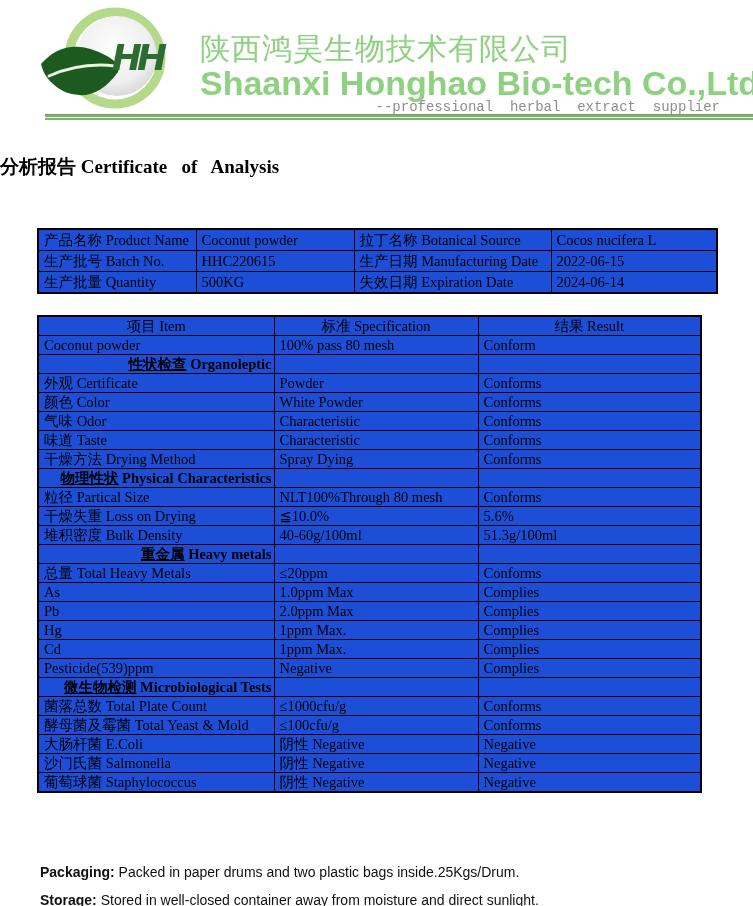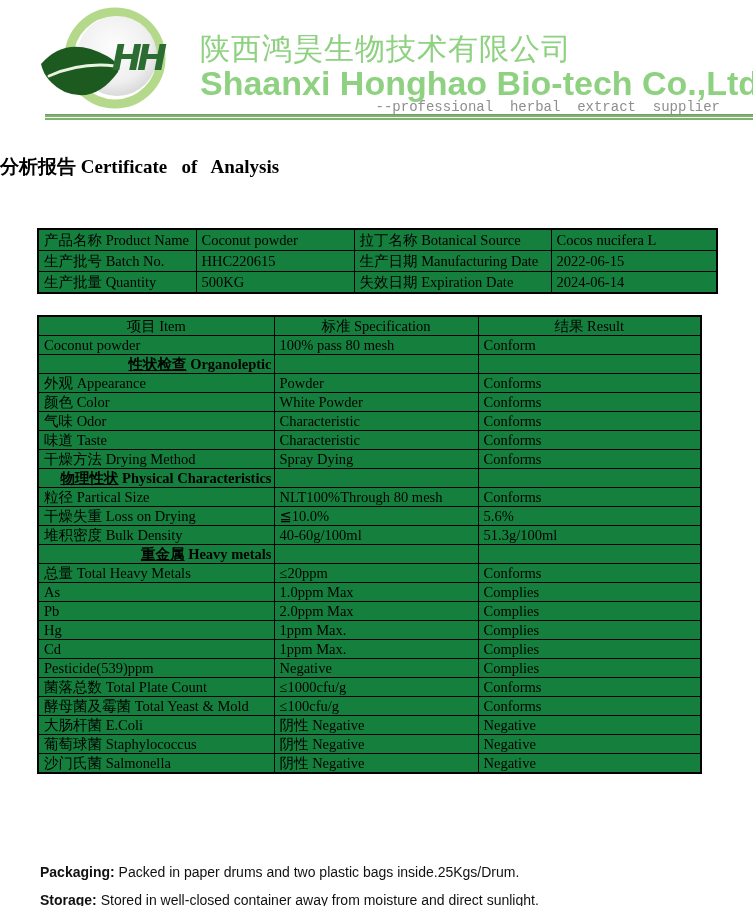--- a/index.html
+++ b/index.html
@@ -44,21 +44,21 @@
       var(--rule-green) 1px 3px,
       #eef5e9 3px 4px,
       var(--rule-green) 4px 6px,
       #ffffff 6px 7px);
   }
   .doc-title{
     position:absolute;left:0;top:154px;width:100%;
     font-size:19px;font-weight:bold;color:#000;
     white-space:pre;
   }
-  table{border-collapse:collapse;table-layout:fixed;position:absolute;background:#15803d;}
+  table{border-collapse:collapse;table-layout:fixed;position:absolute;background:#1d4ed8;}
   td,th{
     border:1px solid var(--border-black);
     font-size:14.5px;font-weight:normal;color:#000;
     padding:0 2px 0 5px;overflow:hidden;white-space:nowrap;
     font-family:"Liberation Serif","DejaVu Serif",serif;
   }
   .info-table{left:37px;top:228px;width:679px;border:2px solid var(--border-black);}
   .info-table td{height:20px;line-height:20px;}
   .spec-table{left:37px;top:315px;width:663px;border:2px solid var(--border-black);padding-left:32px;}
   .spec-table td,.spec-table th{height:18px;line-height:18px;}
@@ -149,21 +149,21 @@
         <td>Coconut powder</td>
         <td>100% pass 80 mesh</td>
         <td>Conform</td>
       </tr>
       <tr>
         <td class="section-cell"><u>性状检查</u> Organoleptic</td>
         <td></td>
         <td></td>
       </tr>
       <tr>
-        <td>外观 Appearance</td>
+        <td>外观 Certificate</td>
         <td>Powder</td>
         <td>Conforms</td>
       </tr>
       <tr>
         <td>颜色 Color</td>
         <td>White Powder</td>
         <td>Conforms</td>
       </tr>
       <tr>
         <td>气味 Odor</td>
@@ -229,41 +229,46 @@
         <td>Cd</td>
         <td>1ppm Max.</td>
         <td>Complies</td>
       </tr>
       <tr>
         <td>Pesticide(539)ppm</td>
         <td>Negative</td>
         <td>Complies</td>
       </tr>
       <tr>
+        <td class="section-cell"><u>微生物检测</u> Microbiological Tests</td>
+        <td></td>
+        <td></td>
+      </tr>
+      <tr>
         <td>菌落总数 Total Plate Count</td>
         <td>≤1000cfu/g</td>
         <td>Conforms</td>
       </tr>
       <tr>
         <td>酵母菌及霉菌 Total Yeast &amp; Mold</td>
         <td>≤100cfu/g</td>
         <td>Conforms</td>
       </tr>
       <tr>
         <td>大肠杆菌 E.Coli</td>
         <td>阴性 Negative</td>
         <td>Negative</td>
       </tr>
       <tr>
+        <td>沙门氏菌 Salmonella</td>
+        <td>阴性 Negative</td>
+        <td>Negative</td>
+      </tr>
+      <tr>
         <td>葡萄球菌 Staphylococcus</td>
-        <td>阴性 Negative</td>
-        <td>Negative</td>
-      </tr>
-      <tr>
-        <td>沙门氏菌 Salmonella</td>
         <td>阴性 Negative</td>
         <td>Negative</td>
       </tr>
     </tbody>
 </table>
 
 <div class="notes">
     <p class="note-line"><span class="note-label">Packaging:</span><span> Packed in paper drums and two plastic bags inside.25Kgs/Drum.</span></p>
     <p class="note-line"><span class="note-label">Storage:</span><span> Stored in well-closed container away from moisture and direct sunlight.</span></p>
   </div>

